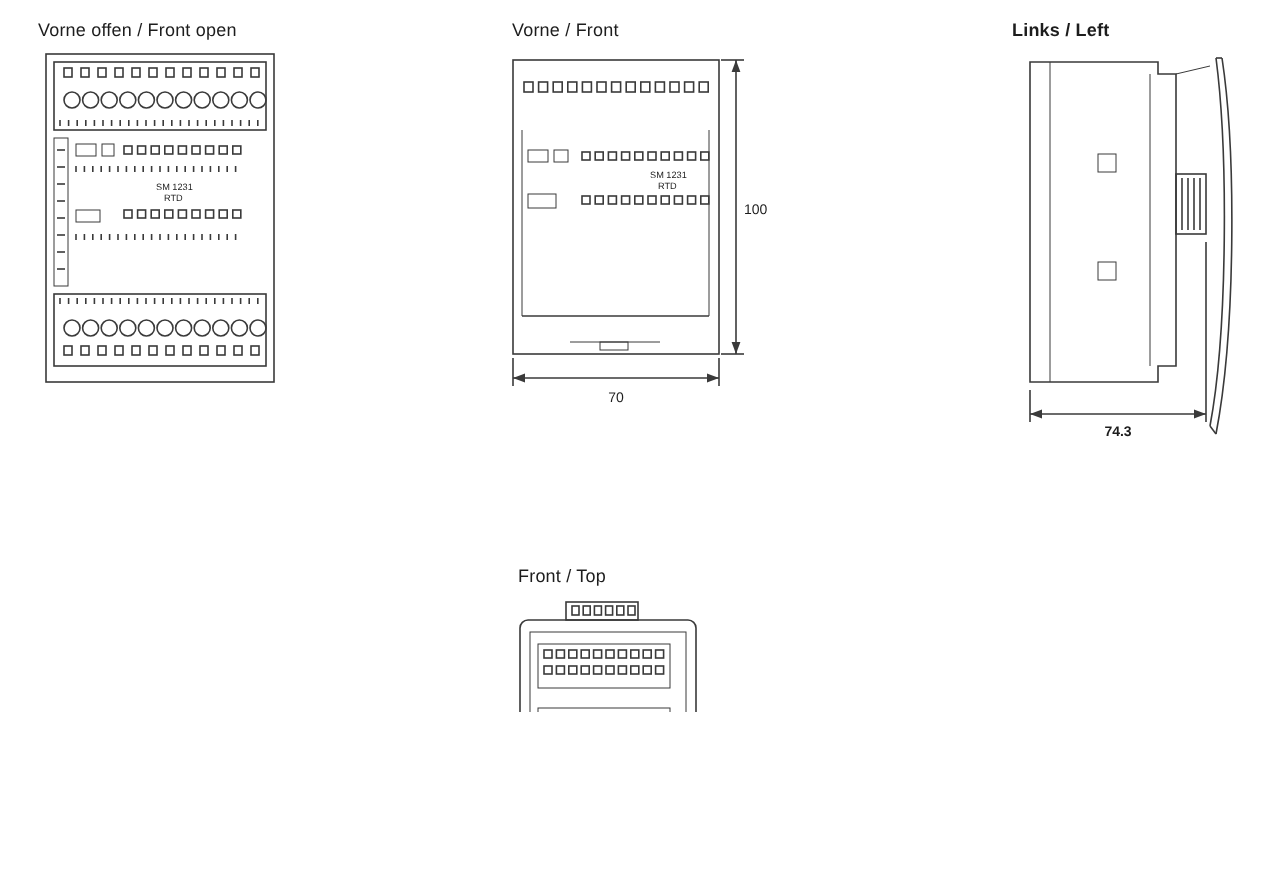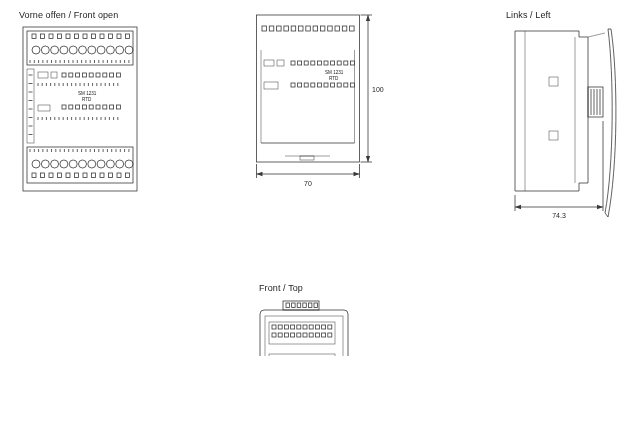--- a/index.html
+++ b/index.html
@@ -223,20 +223,21 @@
             <rect x="82" y="148" width="4" height="4.5"></rect>
             <rect x="90.5" y="148" width="4" height="4.5"></rect>
             <rect x="99" y="148" width="4" height="4.5"></rect>
             <rect x="107.5" y="148" width="4" height="4.5"></rect>
           </g>
       </g>
     </svg>
   </div>
 
   <div class="view" style="left:255px;top:10px;">
+    <div class="view-label">Vorne / Front</div>
     <svg width="134" height="182" viewBox="0 0 134 182">
       <rect x="1.5" y="5" width="103" height="147"></rect>
       <line class="thin" x1="6" y1="40" x2="6" y2="133"></line>
       <line class="thin" x1="99.5" y1="40" x2="99.5" y2="133"></line>
       <g class="thin">
           <rect x="7" y="16" width="4.5" height="5"></rect>
           <rect x="14.3" y="16" width="4.5" height="5"></rect>
           <rect x="21.6" y="16" width="4.5" height="5"></rect>
           <rect x="28.9" y="16" width="4.5" height="5"></rect>
           <rect x="36.2" y="16" width="4.5" height="5"></rect>
@@ -301,21 +302,21 @@
         <line x1="1.5" y1="154" x2="1.5" y2="168"></line>
         <line x1="104.5" y1="154" x2="104.5" y2="168"></line>
         <line x1="1.5" y1="164" x2="104.5" y2="164"></line>
         <path class="arrow" d="M1.5,164 l6,-2.2 l0,4.4 Z"></path>
         <path class="arrow" d="M104.5,164 l-6,-2.2 l0,4.4 Z"></path>
         <text class="dim-text" x="53" y="176" text-anchor="middle">70</text>
       </g>
     </svg>
   </div>
 
-  <div class="view" style="left:505px;top:10px;">
+  <div class="view" style="left:505px;top:10px;font-weight:bold;">
     <div class="view-label">Links / Left</div>
     <svg width="122" height="196" viewBox="0 0 122 196">
       <g>
         <path d="M10,6 L74,6 L74,12 L83,12 L83,158 L74,158 L74,166 L10,166 Z"></path>
         <line class="thin" x1="20" y1="6" x2="20" y2="166"></line>
         <line class="thin" x1="70" y1="12" x2="70" y2="158"></line>
         <rect class="thin" x="44" y="52" width="9" height="9"></rect>
         <rect class="thin" x="44" y="106" width="9" height="9"></rect>
         <line class="thin" x1="83" y1="12" x2="100" y2="8"></line>
       </g>

